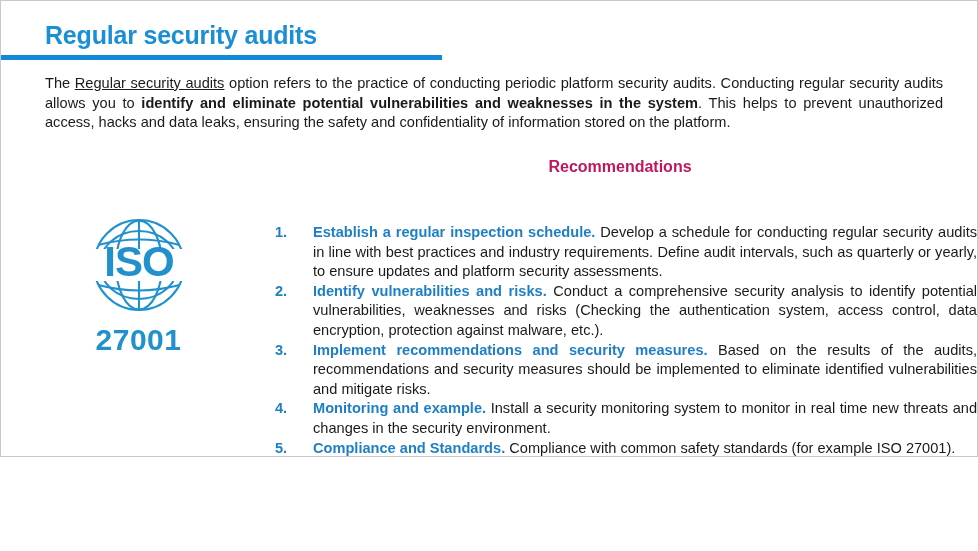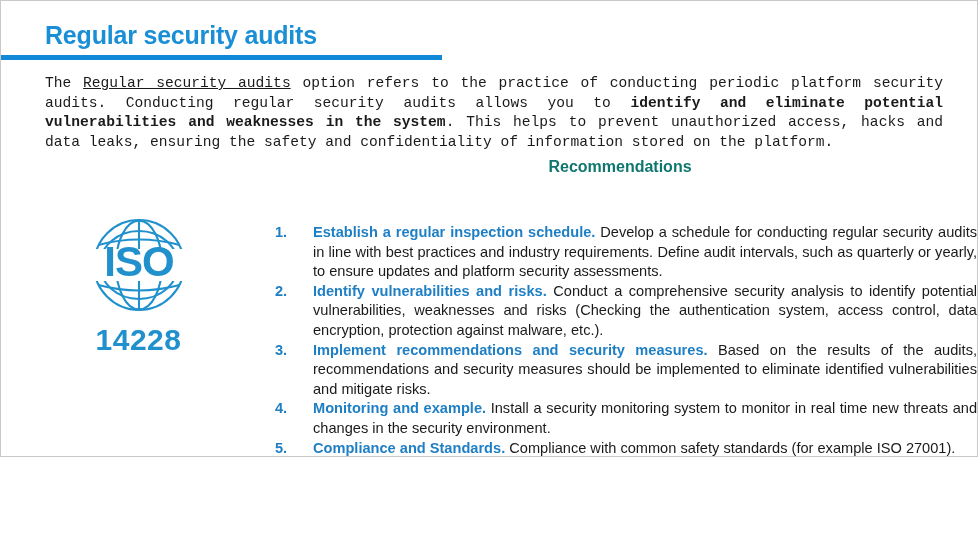--- a/index.html
+++ b/index.html
@@ -52,21 +52,20 @@
   #intro {
     position: absolute;
     left: 44px;
     top: 73px;
     width: 898px;
     font-size: 14.6px;
     line-height: 19.6px;
     color: #1a1a1a;
     text-align: justify;
     text-justify: inter-word;
-    font-family: Liberation Mono, monospace;
   }
   #intro .u { text-decoration: underline; }
   #intro .b { font-weight: bold; }
 
   
   #iso-logo {
     position: absolute;
     left: 70px;
     top: 212px;
     width: 135px;
@@ -93,21 +92,21 @@
 
   
   #rec-heading {
     position: absolute;
     left: 262px;
     top: 157px;
     width: 714px;
     text-align: center;
     font-size: 16px;
     font-weight: bold;
-    color: #0f766e;
+    color: #be185d;
   }
   #rec-intro {
     position: absolute;
     left: 262px;
     top: 182px;
     width: 714px;
     font-size: 14.6px;
     line-height: 19.6px;
     color: #1a1a1a;
     text-align: justify;
@@ -215,21 +214,21 @@
         <line x1="60" y1="7" x2="60" y2="97"></line>
         <path d="M19.5 32 Q60 21 100.5 32"></path>
         <path d="M19.5 72 Q60 83 100.5 72"></path>
       </g>
 
       <g>
         <rect x="0" y="36" width="120" height="32" fill="#ffffff"></rect>
         <text x="60" y="63" text-anchor="middle" font-family="Liberation Sans, sans-serif" font-size="42" font-weight="bold" letter-spacing="-1" fill="#2191ce">ISO</text>
       </g>
     </svg>
-    <div id="iso-number">14228</div>
+    <div id="iso-number">27001</div>
   </div>
 
   <div id="rec-heading">Recommendations</div>
 
 
   <div id="rec-list">
 
     <div class="rec-item">
       <span class="rec-num">1.</span><span class="rec-lead">Establish a regular inspection schedule.</span><span> Develop a schedule for conducting regular security audits in line with best practices and industry requirements. Define audit intervals, such as quarterly or yearly, to ensure updates and platform security assessments.</span>
     </div>

